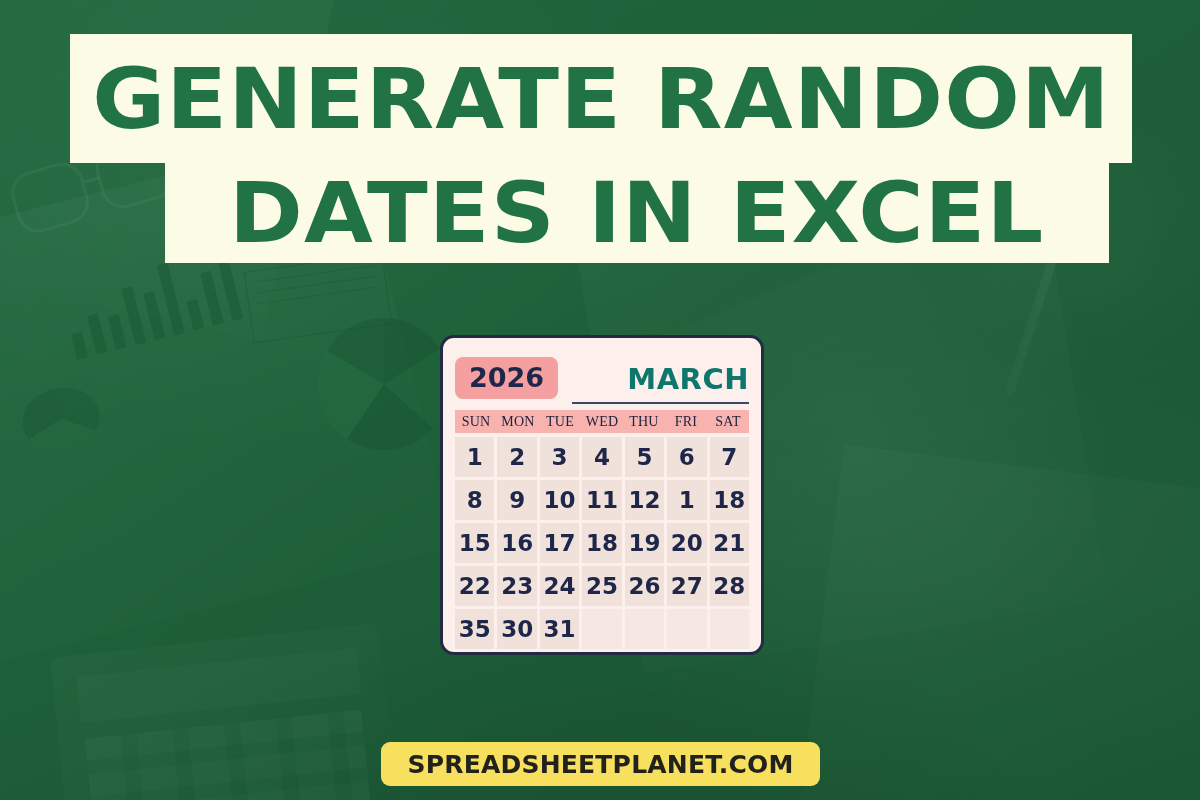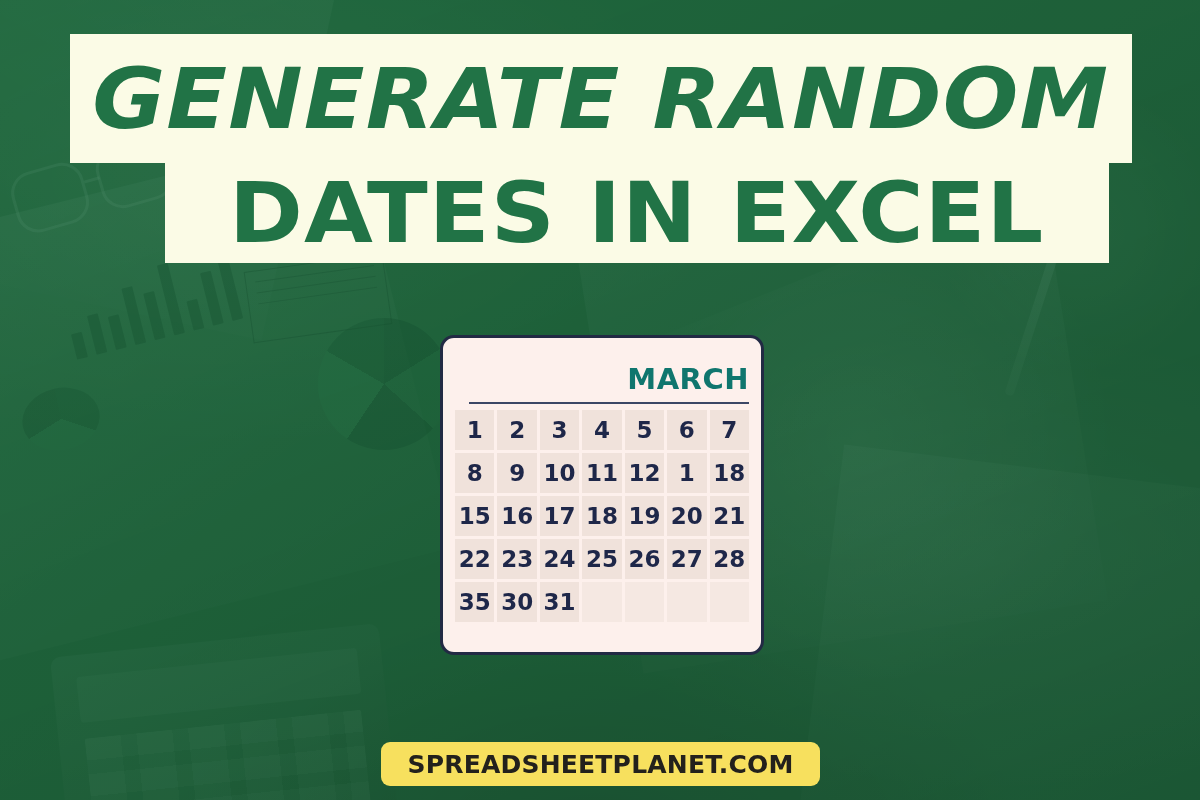--- a/index.html
+++ b/index.html
@@ -160,21 +160,21 @@
   .title-line span {
     color:#217346;
     font-family:"DejaVu Sans", sans-serif;
     font-weight:bold;
     font-size:84px;
     line-height:1;
     letter-spacing:1px;
     transform:scaleX(1.06);
     white-space:nowrap;
   }
-  #title-line-1 { left:70px;  top:34px;  width:1062px; height:129px;font-style:italic; }
+  #title-line-1 { left:70px;  top:34px;  width:1062px; height:129px; }
   #title-line-2 { left:165px; top:163px; width:944px;  height:100px; }
 
   
   #calendar {
     position:absolute;
     left:440px; top:335px;
     width:324px; height:320px;
     background:#fdf0ec;
     border:3px solid #222a44;
     border-radius:14px;
@@ -320,26 +320,36 @@
       <span>GENERATE RANDOM</span>
     </div>
     <div class="title-line" id="title-line-2">
       <span>DATES IN EXCEL</span>
     </div>
   </div>
 
   <div id="calendar">
 
     <div class="cal-head">
+      <div class="year-badge">2026</div>
       <div class="month-wrap">
         <div class="month-name">MARCH</div>
         <div class="month-rule"></div>
       </div>
     </div>
 
+    <div class="dow-row" id="dow-row">
+        <div class="dow">SUN</div>
+        <div class="dow">MON</div>
+        <div class="dow">TUE</div>
+        <div class="dow">WED</div>
+        <div class="dow">THU</div>
+        <div class="dow">FRI</div>
+        <div class="dow">SAT</div>
+      </div>
 
     <div class="days-grid" id="days-grid">
         <div class="day-cell">1</div>
         <div class="day-cell">2</div>
         <div class="day-cell">3</div>
         <div class="day-cell">4</div>
         <div class="day-cell">5</div>
         <div class="day-cell">6</div>
         <div class="day-cell">7</div>
         <div class="day-cell">8</div>

